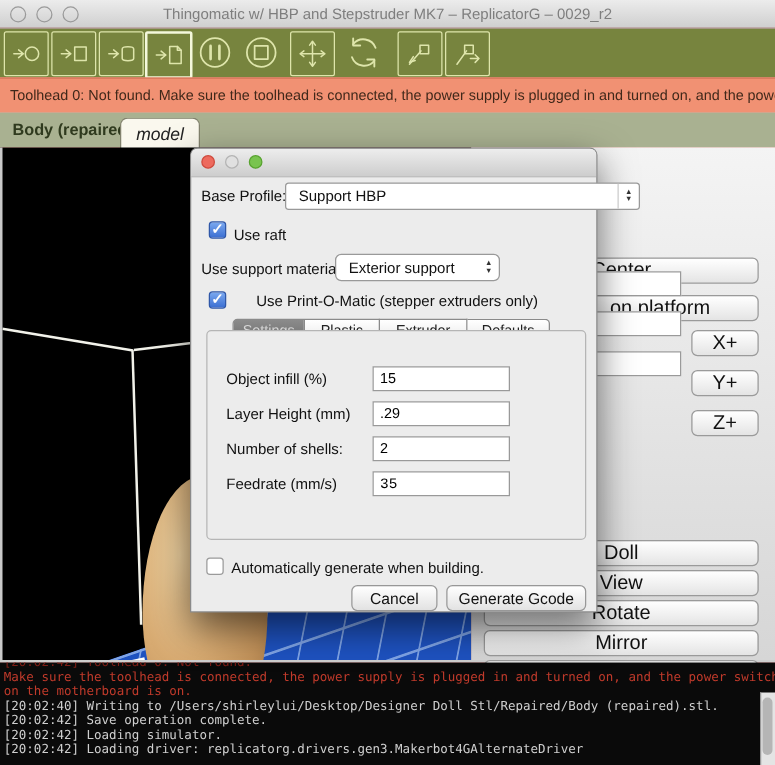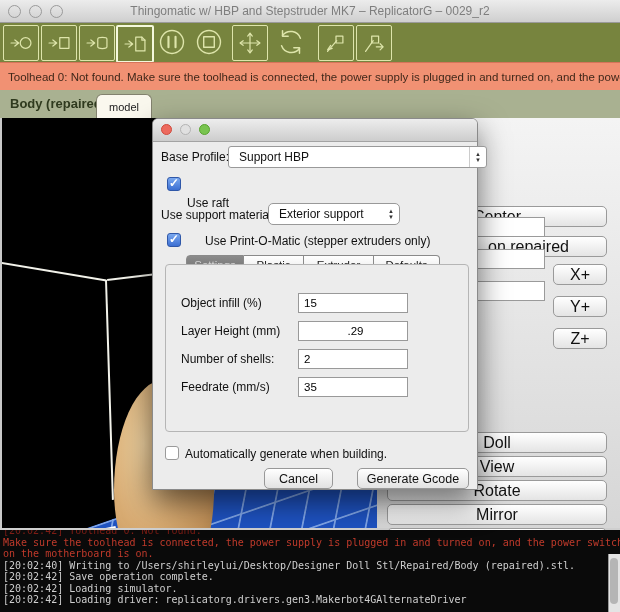--- a/index.html
+++ b/index.html
@@ -24,21 +24,21 @@
   
   .warnbar{position:absolute;left:0;top:62px;width:620px;height:28px;background:#f19173;
     border-top:1px solid #d5745a;display:flex;align-items:center;padding-left:8px;box-sizing:border-box;
     font-size:11.5px;color:#40281a;white-space:nowrap;overflow:hidden;}
 
   
   .tabrow{position:absolute;left:0;top:90px;width:620px;height:28px;background:#a9b191;}
   .tab-plain{position:absolute;left:10px;top:6px;font-size:13px;color:#2f3a1e;font-weight:bold;}
   .tab-selected{position:absolute;left:96px;top:4px;height:24px;padding:0 12px;background:#faf8ee;
     border:1px solid #82826e;border-bottom:none;border-radius:6px 6px 0 0;
-    font-size:11px;color:#222;display:flex;align-items:center;}
+    font-size:14px;color:#222;display:flex;align-items:center;font-style:italic;}
 
   
   .main{position:absolute;left:0;top:118px;width:620px;height:410px;border-bottom:2px solid #cfcfcf;box-sizing:content-box;}
   .viewport{position:absolute;left:0;top:0;width:377px;height:410px;background:#000;overflow:hidden;border-left:2px solid #c9c9c9;box-sizing:border-box;}
   .grid-plane{position:absolute;left:-60px;top:460px;width:1000px;height:330px;
     background-color:#1e52c0;
     background-image:linear-gradient(#7fa4e6 2px,transparent 2px),linear-gradient(90deg,#7fa4e6 2px,transparent 2px);
     background-size:36px 36px;
     transform:rotate(-19deg) skewX(-30deg);transform-origin:0 0;}
   .wline{position:absolute;background:#f2f2ea;height:2px;transform-origin:0 0;}
@@ -202,21 +202,21 @@
       <div class="wline lineA"></div>
       <div class="wline lineB"></div>
       <div class="wline lineC"></div>
       <div class="wline lineD"></div>
       <div class="doll-body"></div>
 
     </div>
 
     <div class="panel">
       <div class="pbtn" style="left:10px;top:40px;width:220px">Center</div>
-      <div class="pbtn pbtn-left" style="left:10px;top:70px;width:220px">on repaired</div>
+      <div class="pbtn pbtn-left" style="left:10px;top:70px;width:220px">on platform</div>
 
       <input class="pfield" style="left: 10px; top: 99px; width: 158px;">
       <div class="pbtn" style="left:176px;top:98px;width:54px">X+</div>
 
       <input class="pfield" style="left: 10px; top: 131px; width: 158px;">
       <div class="pbtn" style="left:176px;top:130px;width:54px">Y+</div>
 
       <input class="pfield" style="left: 10px; top: 163px; width: 158px;">
       <div class="pbtn" style="left:176px;top:162px;width:54px">Z+</div>
 
@@ -231,30 +231,30 @@
     <div class="dialog">
       <div class="dlg-titlebar">
         <div class="dlg-traffic">
           <div class="dtl dtl-close"></div>
           <div class="dtl dtl-min"></div>
           <div class="dtl dtl-zoom"></div>
         </div>
       </div>
 
       <div class="dlg-label" style="left:8px;top:31px">Base Profile:</div>
-      <div class="combo" style="left:75px;top:27px;width:259px">
+      <div class="combo" style="left:75px;top:27px;width:284px">
         <span class="val">Support HBP</span>
         <span class="stepper">
             <span>▲</span>
             <span>▼</span>
           </span>
       </div>
 
       <div class="cb cb-on" style="left:14px;top:58px"></div>
-      <div class="dlg-label" style="left:34px;top:77px">Use raft</div>
+      <div class="dlg-label" style="left:34px;top:62px">Use raft</div>
 
       <div class="dlg-label" style="left:8px;top:89px">Use support material</div>
       <div class="combo" style="left:115px;top:84px;width:132px;border-radius:5px">
         <span class="val">Exterior support</span>
         <span class="stepper" style="border-left:none">
             <span>▲</span>
             <span>▼</span>
           </span>
       </div>
 
@@ -267,32 +267,32 @@
         <div style="width:70px">Extruder</div>
         <div style="width:66px">Defaults</div>
       </div>
 
       <div class="groupbox"></div>
 
       <div class="frow-label" style="top:177px">Object infill (%)</div>
       <input class="frow-input" style="top: 174px;" value="15">
 
       <div class="frow-label" style="top:205px">Layer Height (mm)</div>
-      <input class="frow-input" style="top: 202px; text-align: center;" value=".29">
+      <input class="frow-input" style="top: 202px;" value=".29">
 
       <div class="frow-label" style="top:233px">Number of shells:</div>
       <input class="frow-input" style="top: 230px;" value="2">
 
       <div class="frow-label" style="top:261px">Feedrate (mm/s)</div>
-      <input class="frow-input" style="top: 258px;" value="35">
+      <input class="frow-input" style="top: 258px; font-family: Liberation Mono, monospace;" value="35">
 
       <div class="cb cb-off" style="left:12px;top:327px"></div>
       <div class="dlg-label" style="left:32px;top:328px">Automatically generate when building.</div>
 
-      <div class="dbtn" style="left:111px;width:69px">Cancel</div>
+      <div class="dbtn" style="left:128px;width:69px">Cancel</div>
       <div class="dbtn" style="left:204px;width:112px">Generate Gcode</div>
     </div>
   </div>
 
   <div class="console">
     <div class="c-line first err-dim">[20:02:42] Toolhead 0: Not found.</div>
     <div class="c-line err">Make sure the toolhead is connected, the power supply is plugged in and turned on, and the power switch</div>
     <div class="c-line err">on the motherboard is on.</div>
     <div class="c-line info">[20:02:40] Writing to /Users/shirleylui/Desktop/Designer Doll Stl/Repaired/Body (repaired).stl.</div>
     <div class="c-line info">[20:02:42] Save operation complete.</div>

